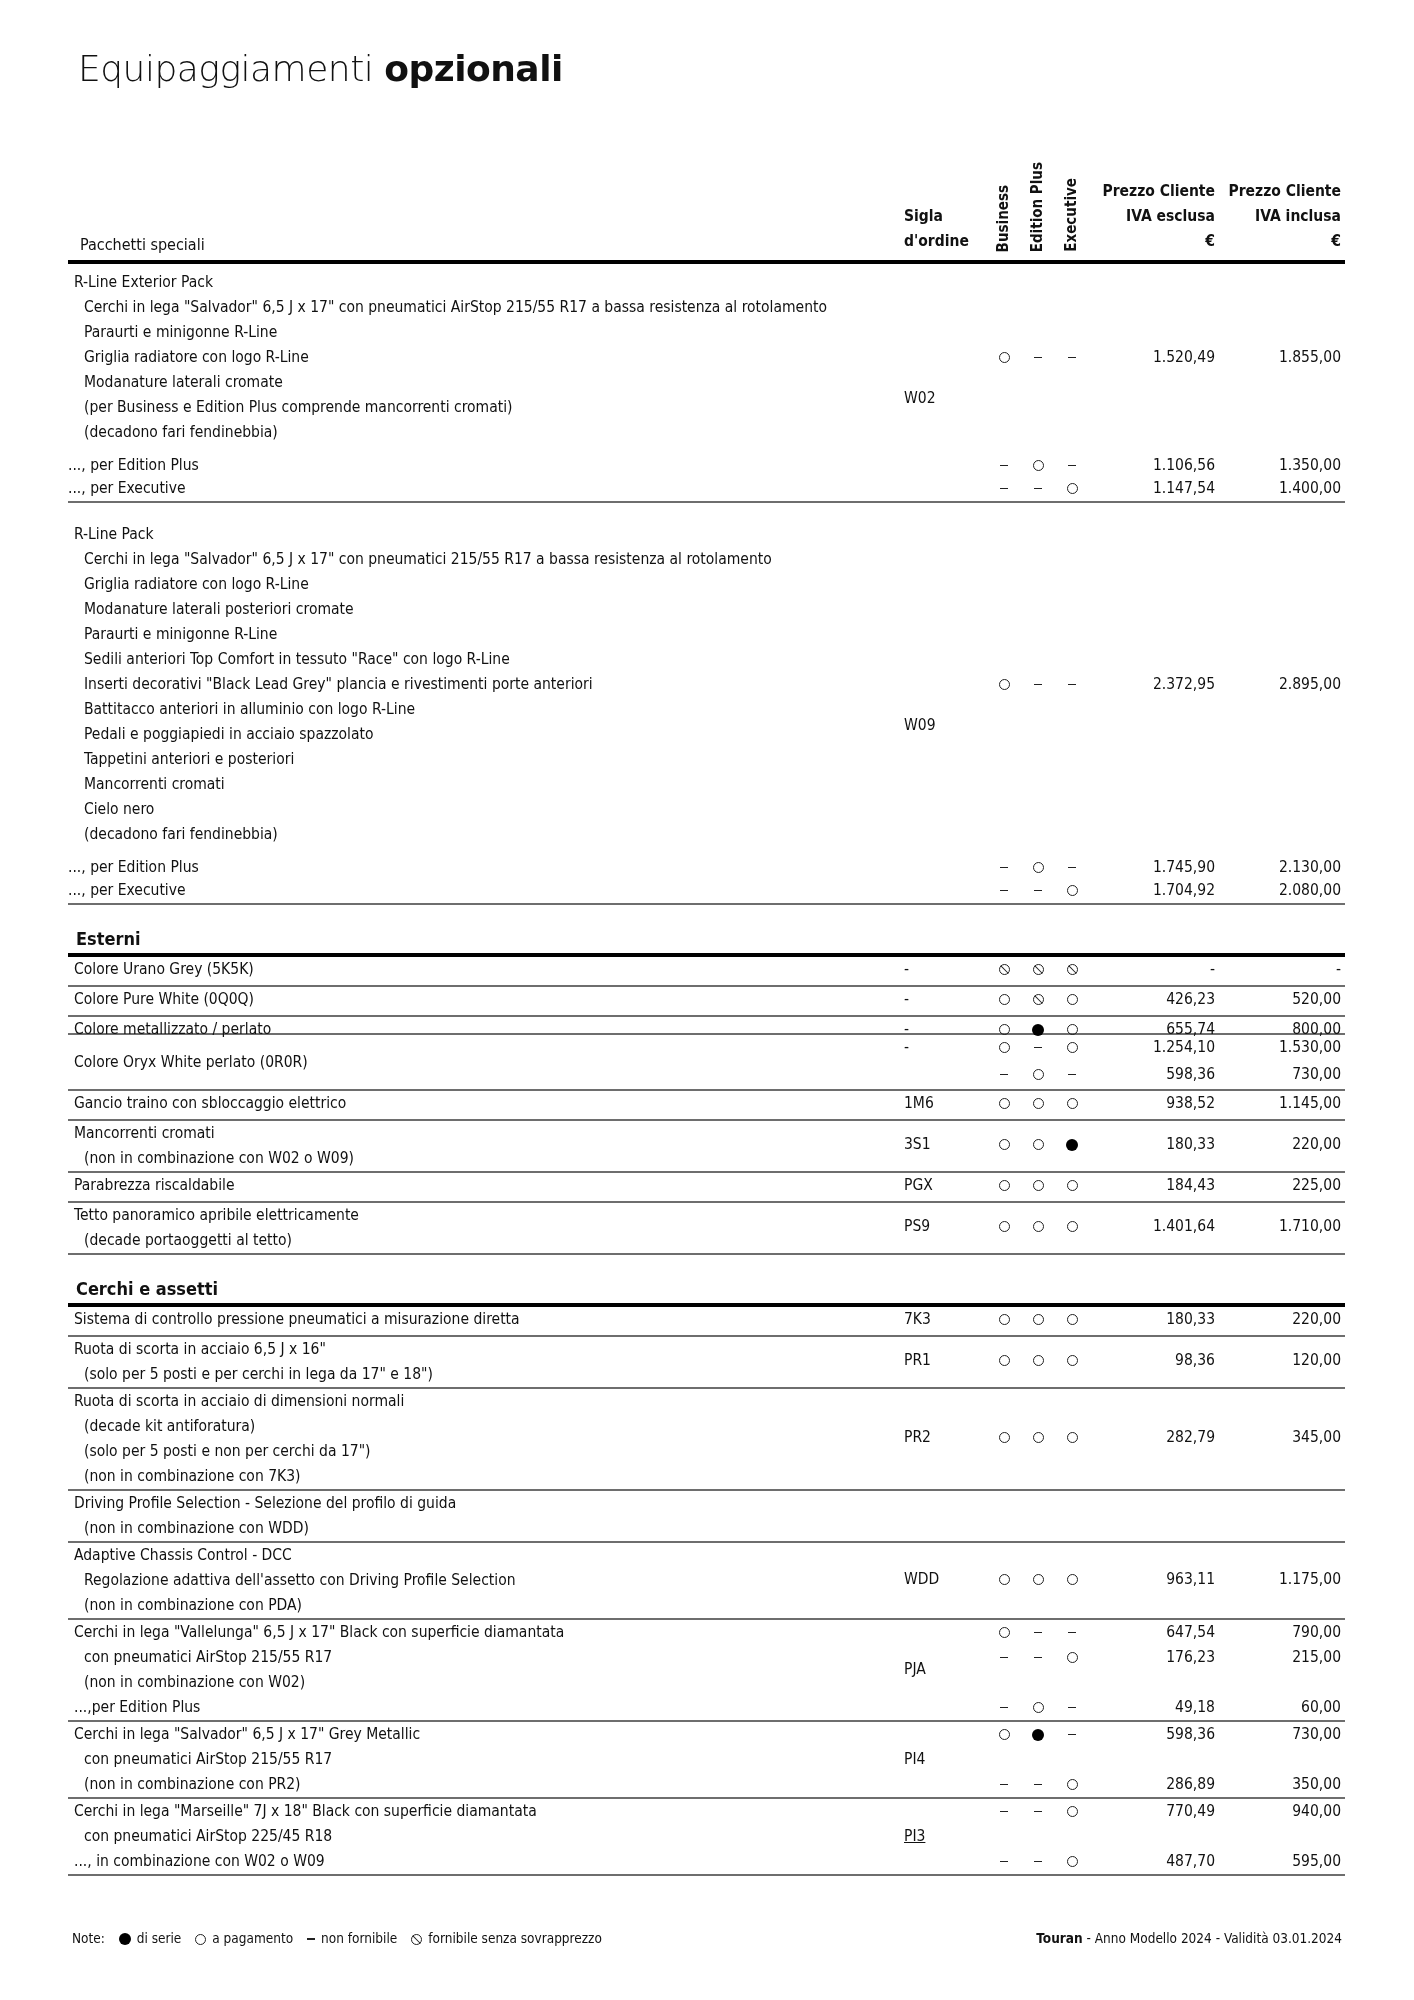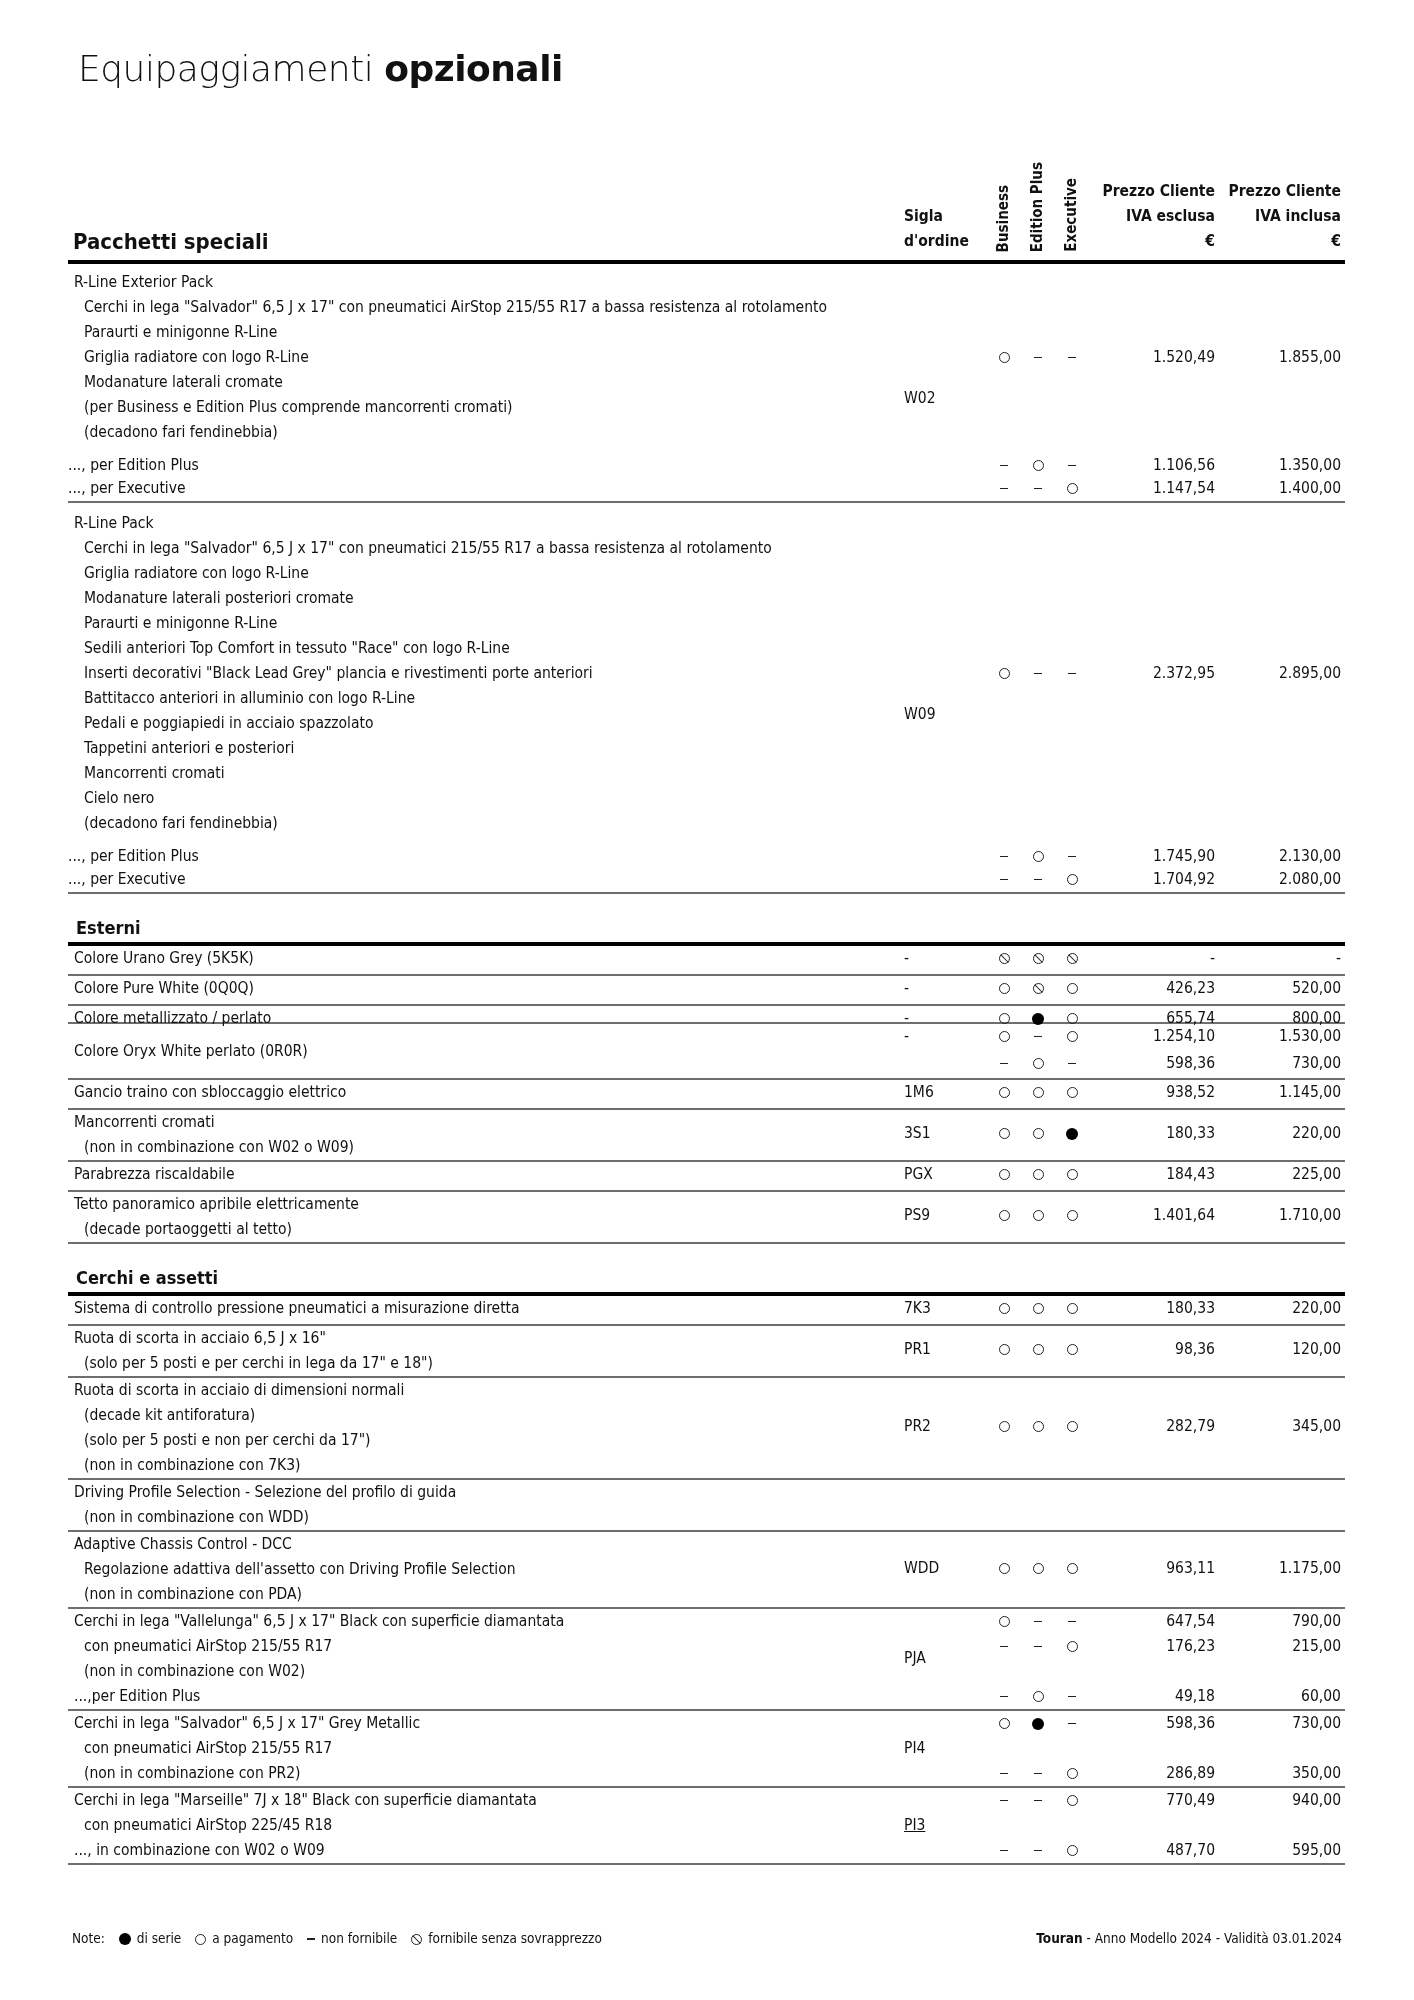--- a/index.html
+++ b/index.html
@@ -1,21 +1,21 @@
 <!DOCTYPE html>
 <html><head>
 <meta charset="utf-8">
 <style>
   html, body { margin:0; padding:0; background:#fff; }
   body { width:1414px; height:2000px; position:relative; font-family:"DejaVu Sans Condensed","DejaVu Sans", sans-serif; color:#111; overflow:hidden; }
   .page-title { position:absolute; left:78px; top:48px; font-family:"DejaVu Sans", sans-serif; font-size:36px; font-weight:200; letter-spacing:-0.5px; color:#111; }
   .page-title b { font-weight:700; }
   .tbl { position:absolute; left:68px; width:1277px; }
   .hdr { position:relative; height:108px; }
-  .hdr .sec { position:absolute; left:5px; bottom:6px; font-size:22px; font-weight:700; }
+  .hdr .sec { position:absolute; left:12px; bottom:6px; font-size:16px; font-weight:400; }
   .hdr .sigla { position:absolute; left:836px; bottom:6px; font-size:15.5px; font-weight:700; line-height:25px; }
   .hdr .vert { position:absolute; bottom:8px; font-size:15px; font-weight:700; writing-mode:vertical-rl; transform:rotate(180deg); white-space:nowrap; }
   .hdr .price { position:absolute; bottom:6px; font-size:15.5px; font-weight:700; line-height:25px; text-align:right; width:150px;margin-top:16px; }
   .thick { height:4px; background:#000; }
   .sechead { position:relative; height:40px; }
   .sechead .sec { position:absolute; left:8px; bottom:4px; font-size:18px; font-weight:700; }
   .item { position:relative; border-bottom:2px solid #6e6e6e; }
   .line { position:relative; height:25px; }
   .txt { position:absolute; left:6px; top:3px; font-size:15.5px; white-space:nowrap; }
   .txt.bold { font-weight:400; }
@@ -104,21 +104,21 @@
         </div>
         <div class="line" style="height: 23px;">
           <div class="txt" style="left: 0px;">..., per Executive</div>
           <div class="cell sym s1"><span class="dash"></span></div>
           <div class="cell sym s2"><span class="dash"></span></div>
           <div class="cell sym s3"><span class="circ"></span></div>
           <div class="cell p1">1.147,54</div>
           <div class="cell p2">1.400,00</div>
         </div>
       </div>
-      <div class="item" style="padding-top: 8px; padding-bottom: 2px;">
+      <div class="item" style="padding-top: 19px; padding-bottom: 2px;">
         <div class="line">
           <div class="txt bold">R-Line Pack</div>
         </div>
         <div class="line">
           <div class="txt ind">Cerchi in lega "Salvador" 6,5 J x 17" con pneumatici 215/55 R17 a bassa resistenza al rotolamento</div>
         </div>
         <div class="line">
           <div class="txt ind">Griglia radiatore con logo R-Line</div>
         </div>
         <div class="line">

